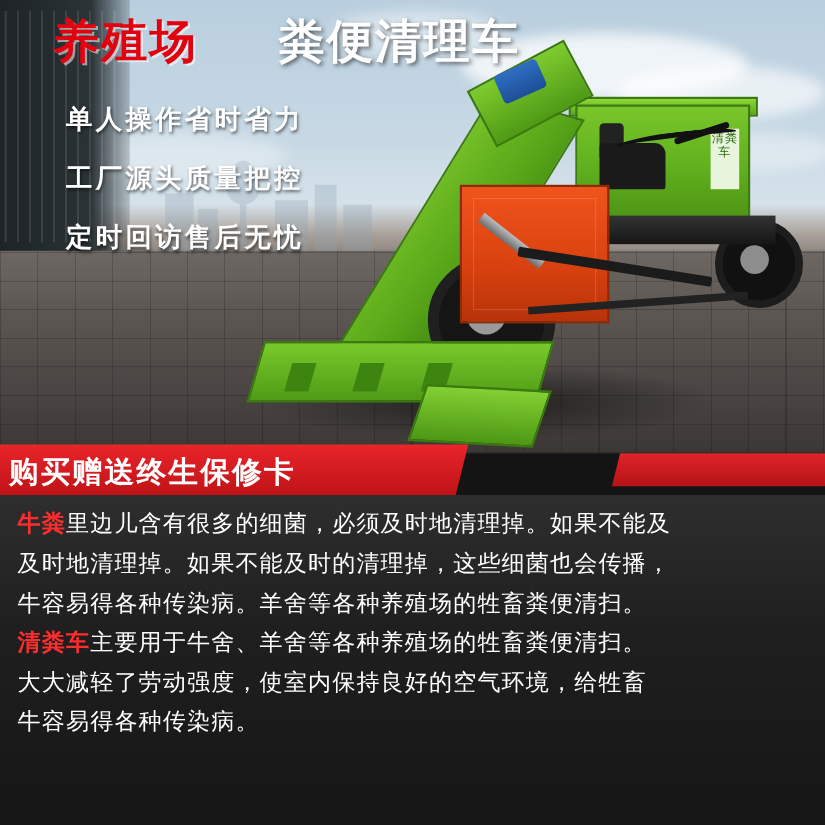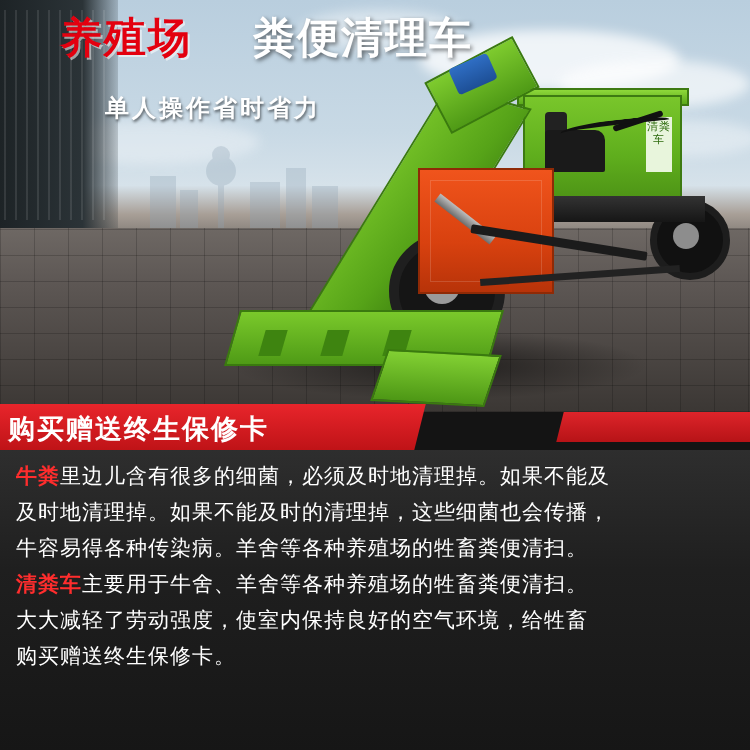--- a/index.html
+++ b/index.html
@@ -177,33 +177,31 @@
     position:absolute; left:430px; top:214px; width:70px; height:10px;
     background:linear-gradient(180deg,#bdbdbd,#6d6d6d); transform:rotate(38deg);
   }
 
   
   .title-row{ position:absolute; left:48px; top:10px; width:680px; height:54px; }
   .title-red{
     position:absolute; left:0; top:0; font-size:42px; font-weight:bold; color:#e3000f;
     letter-spacing:2px; text-shadow:2px 2px 0 rgba(255,255,255,.55);
     font-family:"DejaVu Sans", sans-serif;
-    margin-left:12px;
   }
   .title-white{
     position:absolute; left:205px; top:0; font-size:42px; font-weight:bold; color:#ffffff;
     letter-spacing:2px; text-shadow:2px 2px 4px rgba(0,0,0,.55);
     font-family:Liberation Sans, sans-serif;
   }
   .bullets{ position:absolute; left:60px; top:92px; }
   .bullet{
     font-size:24px; color:#ffffff; font-weight:bold; letter-spacing:3px;
     margin-bottom:22px; text-shadow:1px 2px 3px rgba(0,0,0,.6);
     font-family:"DejaVu Sans", sans-serif;
-    padding-left:45px;
   }
 
   
   .banner{
     position:absolute; left:0; top:404px; width:642px; height:46px;
   }
   .banner .bg{
     position:absolute; left:-10px; top:0; width:430px; height:46px;
     background:linear-gradient(180deg,#e8252b,#bf1317);
     transform:skewX(-14deg);
@@ -287,20 +285,22 @@
       <div class="scraper-lip"></div>
     </div>
 
     <div class="title-row">
       <div class="title-red">养殖场</div>
       <div class="title-white">粪便清理车</div>
     </div>
 
     <div class="bullets">
       <div class="bullet">单人操作省时省力</div>
+      <div class="bullet">工厂源头质量把控</div>
+      <div class="bullet">定时回访售后无忧</div>
     </div>
   </div>
 
   <div class="banner">
     <div class="bg"></div>
     <div class="bg2"></div>
     <div class="txt">购买赠送终生保修卡</div>
   </div>
 
   <div class="bottom">
@@ -314,19 +314,19 @@
       <div>
         <span>牛容易得各种传染病。羊舍等各种养殖场的牲畜粪便清扫。</span>
       </div>
       <div>
         <span class="hl">清粪车</span><span>主要用于牛舍、羊舍等各种养殖场的牲畜粪便清扫。</span>
       </div>
       <div>
         <span>大大减轻了劳动强度，使室内保持良好的空气环境，给牲畜</span>
       </div>
       <div>
-        <span>购买赠送终生保修卡。</span>
+        <span>牛容易得各种传染病。</span>
       </div>
     </div>
 
   </div>
 
 </div>
 
 </body></html>

